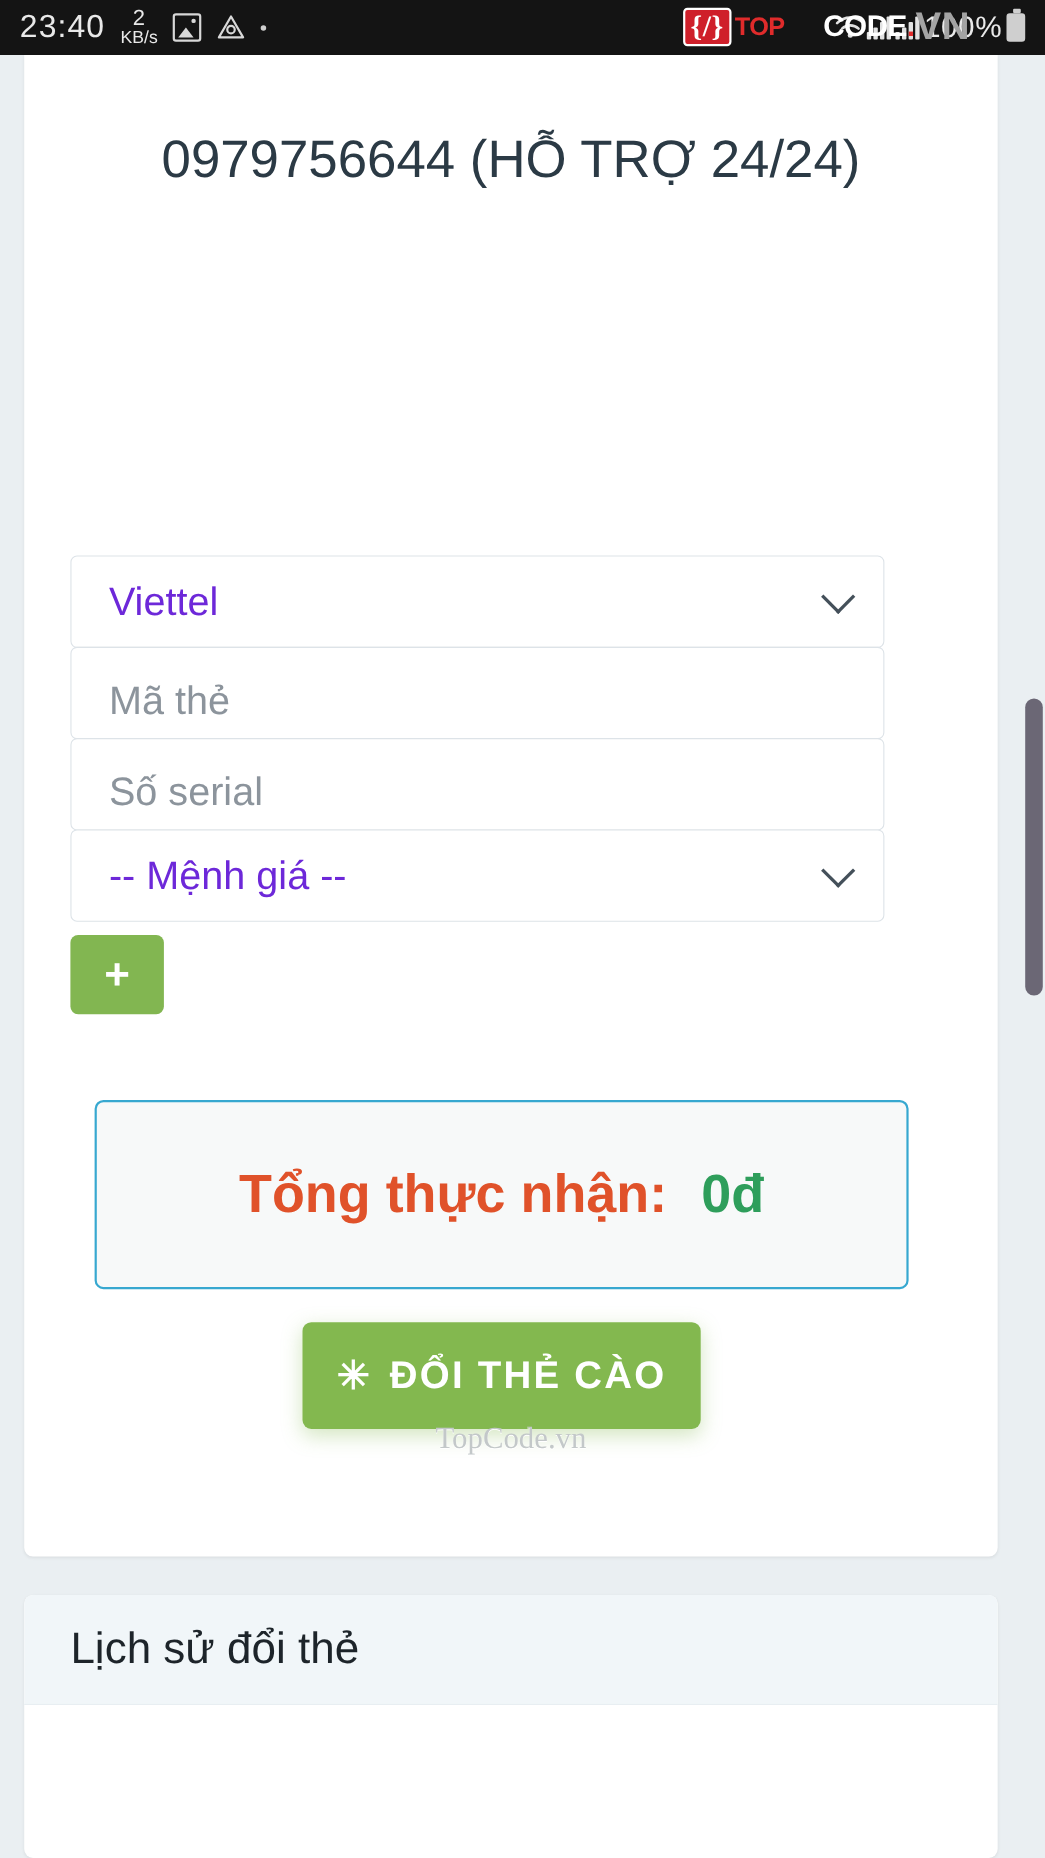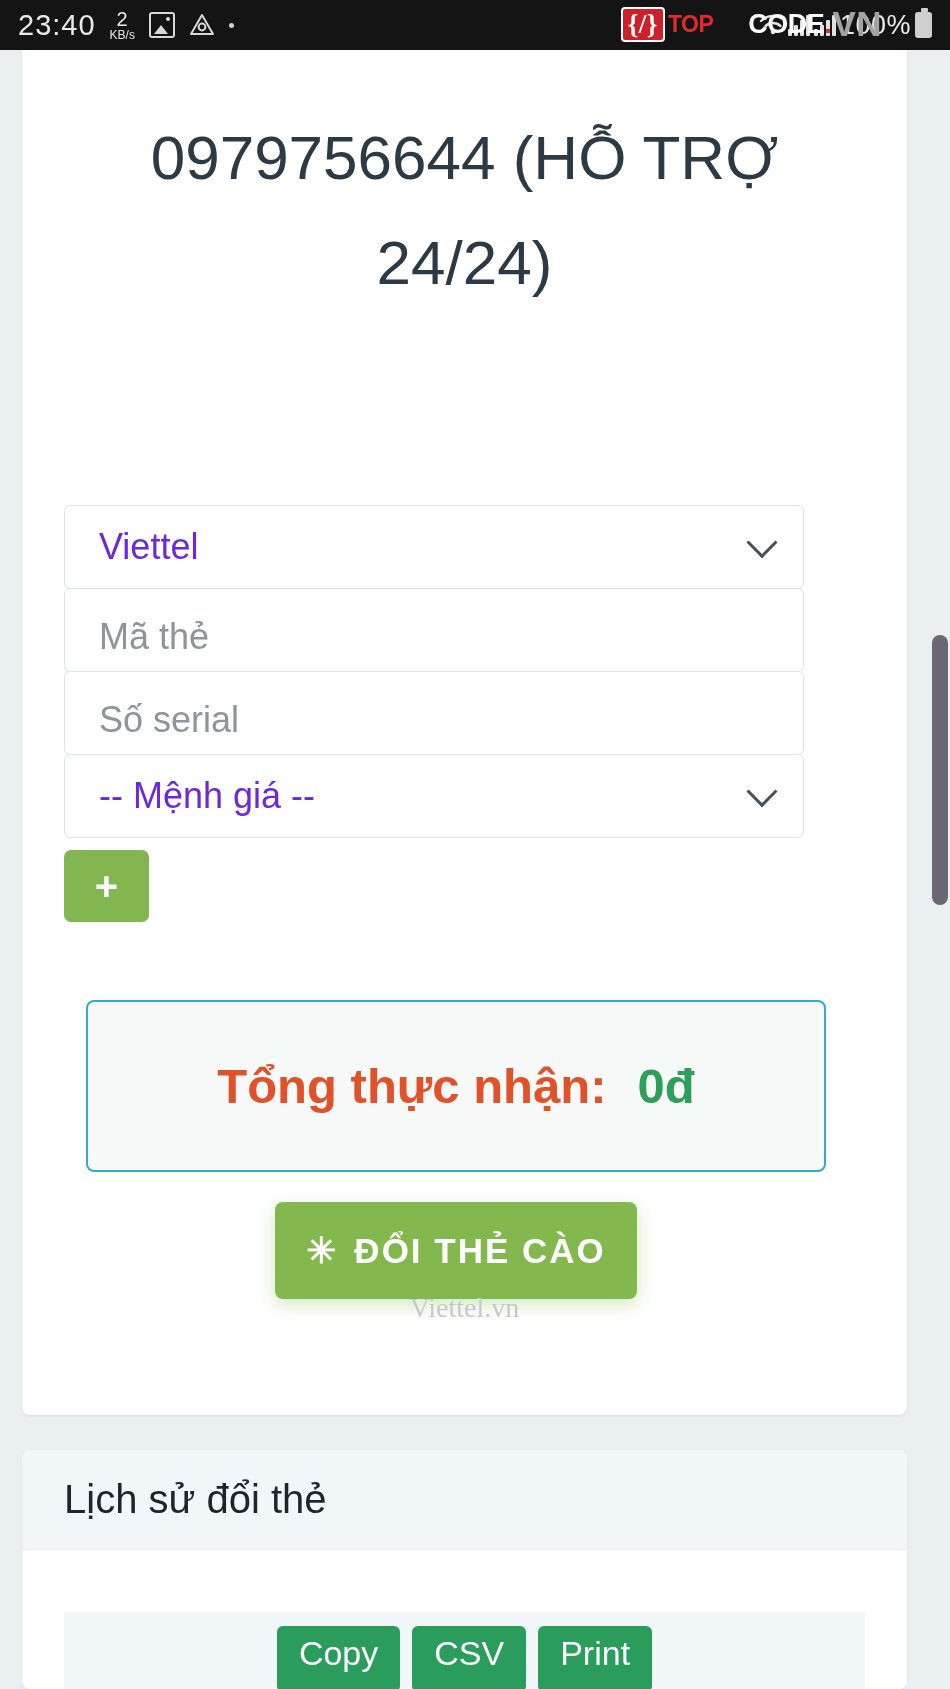--- a/index.html
+++ b/index.html
@@ -15,21 +15,21 @@
   .statusbar{
     position:absolute; top:0; left:0; width:950px; height:50px;
     background:#141414; color:#e9e9e9;
     display:flex; padding:0 18px;
     font-size:27px; letter-spacing:.5px;
   }
   .sb-left{ display:flex; align-items:center; gap:14px; }
   .sb-clock{ font-size:29px; font-weight:400; letter-spacing:1px; }
   .sb-net{ display:flex; flex-direction:column; align-items:center; line-height:1; }
   .sb-net .n1{ font-size:20px; }
-  .sb-net .n2{ font-size:12px; letter-spacing:0; }
+  .sb-net .n2{ font-size:16px; letter-spacing:0; }
   .sb-ic{ width:26px; height:26px; display:inline-block; position:relative; }
   .ic-image{ border:2px solid #d8d8d8; border-radius:3px; }
   .ic-image:before{ content:""; position:absolute; left:3px; bottom:2px;
      border-left:7px solid transparent; border-right:7px solid transparent;
      border-bottom:9px solid #d8d8d8; }
   .ic-image:after{ content:""; position:absolute; right:3px; top:3px;
      width:4px; height:4px; border-radius:50%; background:#d8d8d8;}
   .ic-drive{ width:26px;height:24px; }
   .sb-dot{ width:5px;height:5px;border-radius:50%;background:#cfcfcf; }
   .sb-right{ margin-left:auto; display:flex; align-items:center; gap:4px; position:relative;}
@@ -63,21 +63,21 @@
     position:absolute; left:22px; width:885px;
     background:#ffffff; border-radius:8px;
     box-shadow:0 1px 3px rgba(0,0,0,.07);
   }
   #card-main{ top:0px; height:1365px; border-radius:0 0 8px 8px;}
   #card-history{ top:1400px; height:239px; background:#fff; border-radius:8px; overflow:hidden;}
 
   .hotline{
     position:absolute; top:55px; left:0; width:885px;
     text-align:center; color:#2b3a45;
-    font-size:62px; line-height:1.7; font-weight:400;
+    font-size:48px; line-height:1.7; font-weight:400;
     padding:0 90px;
   }
 
   
   .form{ position:absolute; top:455px; left:42px; width:740px; }
   .field{
     width:740px; height:84px; background:#fff;
     border:1px solid #dde3e8; border-radius:6px;
     display:flex; align-items:center; padding:0 34px;
     font-size:36px; margin-bottom:-1px; position:relative;
@@ -235,34 +235,26 @@
       <div class="total-box">
         <span class="total-label">Tổng thực nhận:</span>
         <span class="total-value">0đ</span>
       </div>
 
       <button class="cta">
         <span class="star">✳</span>
         <span>ĐỔI THẺ CÀO</span>
       </button>
 
-      <div class="wm-text" id="wm-cta">Viettel.vn</div>
+      <div class="wm-text" id="wm-cta">TopCode.vn</div>
     </div>
 
     <div class="card" id="card-history">
       <div class="hist-head">
         <span>Lịch sử đổi thẻ</span>
       </div>
-      <div class="hist-body">
-
-        <div class="dt-bar">
-          <button class="dt-btn">Copy</button>
-          <button class="dt-btn">CSV</button>
-          <button class="dt-btn">Print</button>
-        </div>
-      </div>
     </div>
 
     <div class="scrollbar">
       <div class="scroll-thumb"></div>
     </div>
   </div>
 </div>
 
 </body></html>

